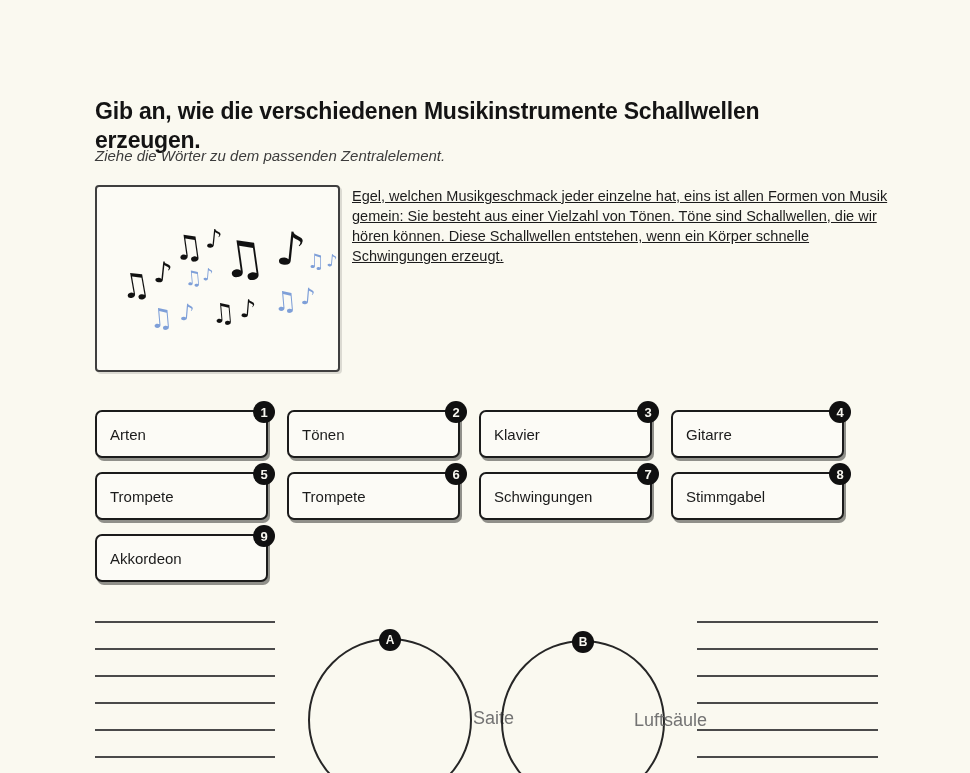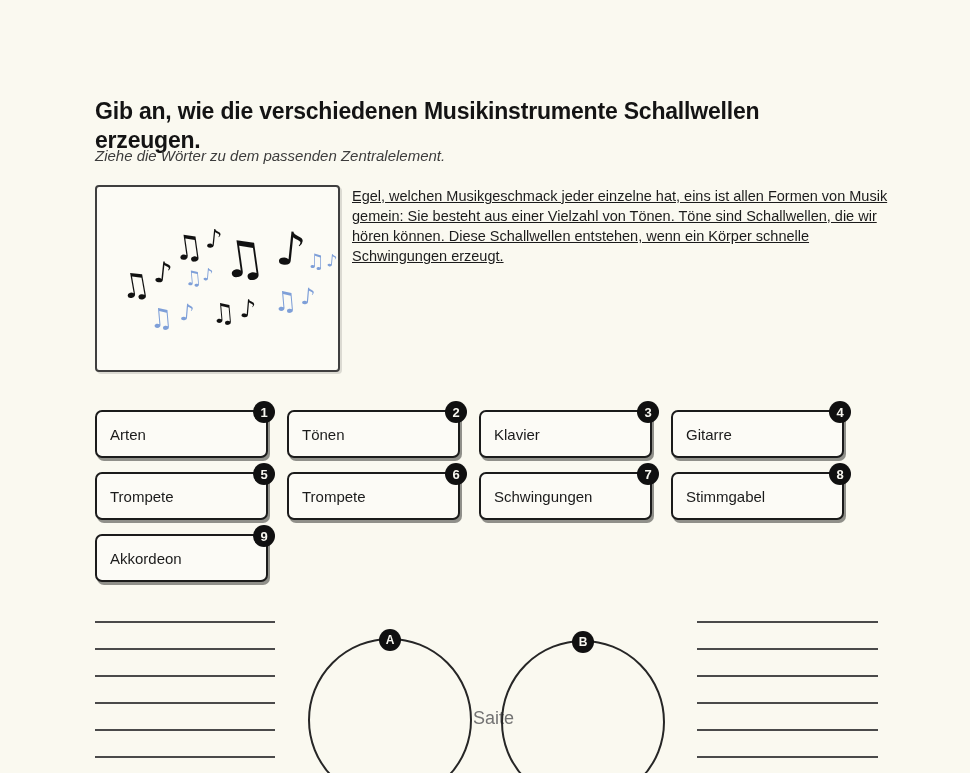--- a/index.html
+++ b/index.html
@@ -173,15 +173,16 @@
       <div class="line"></div>
       <div class="line"></div>
     </div>
 
   <div class="target-circle" id="circle-a">
     <span class="badge">A</span>
     <span class="circle-label">Saite</span>
   </div>
   <div class="target-circle" id="circle-b">
     <span class="badge">B</span>
+    <span class="circle-label">Luftsäule</span>
   </div>
 
 </div>
 
 </body></html>

